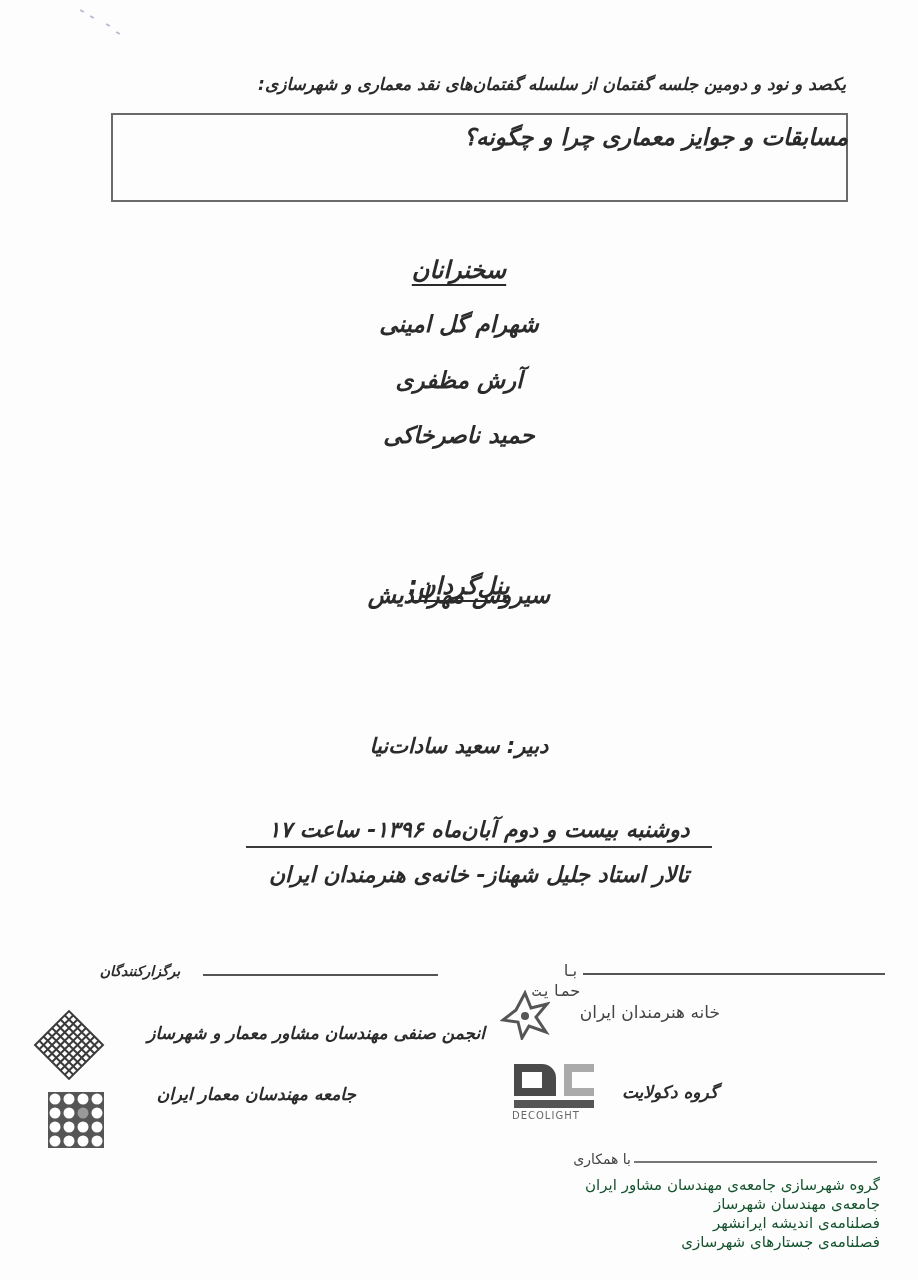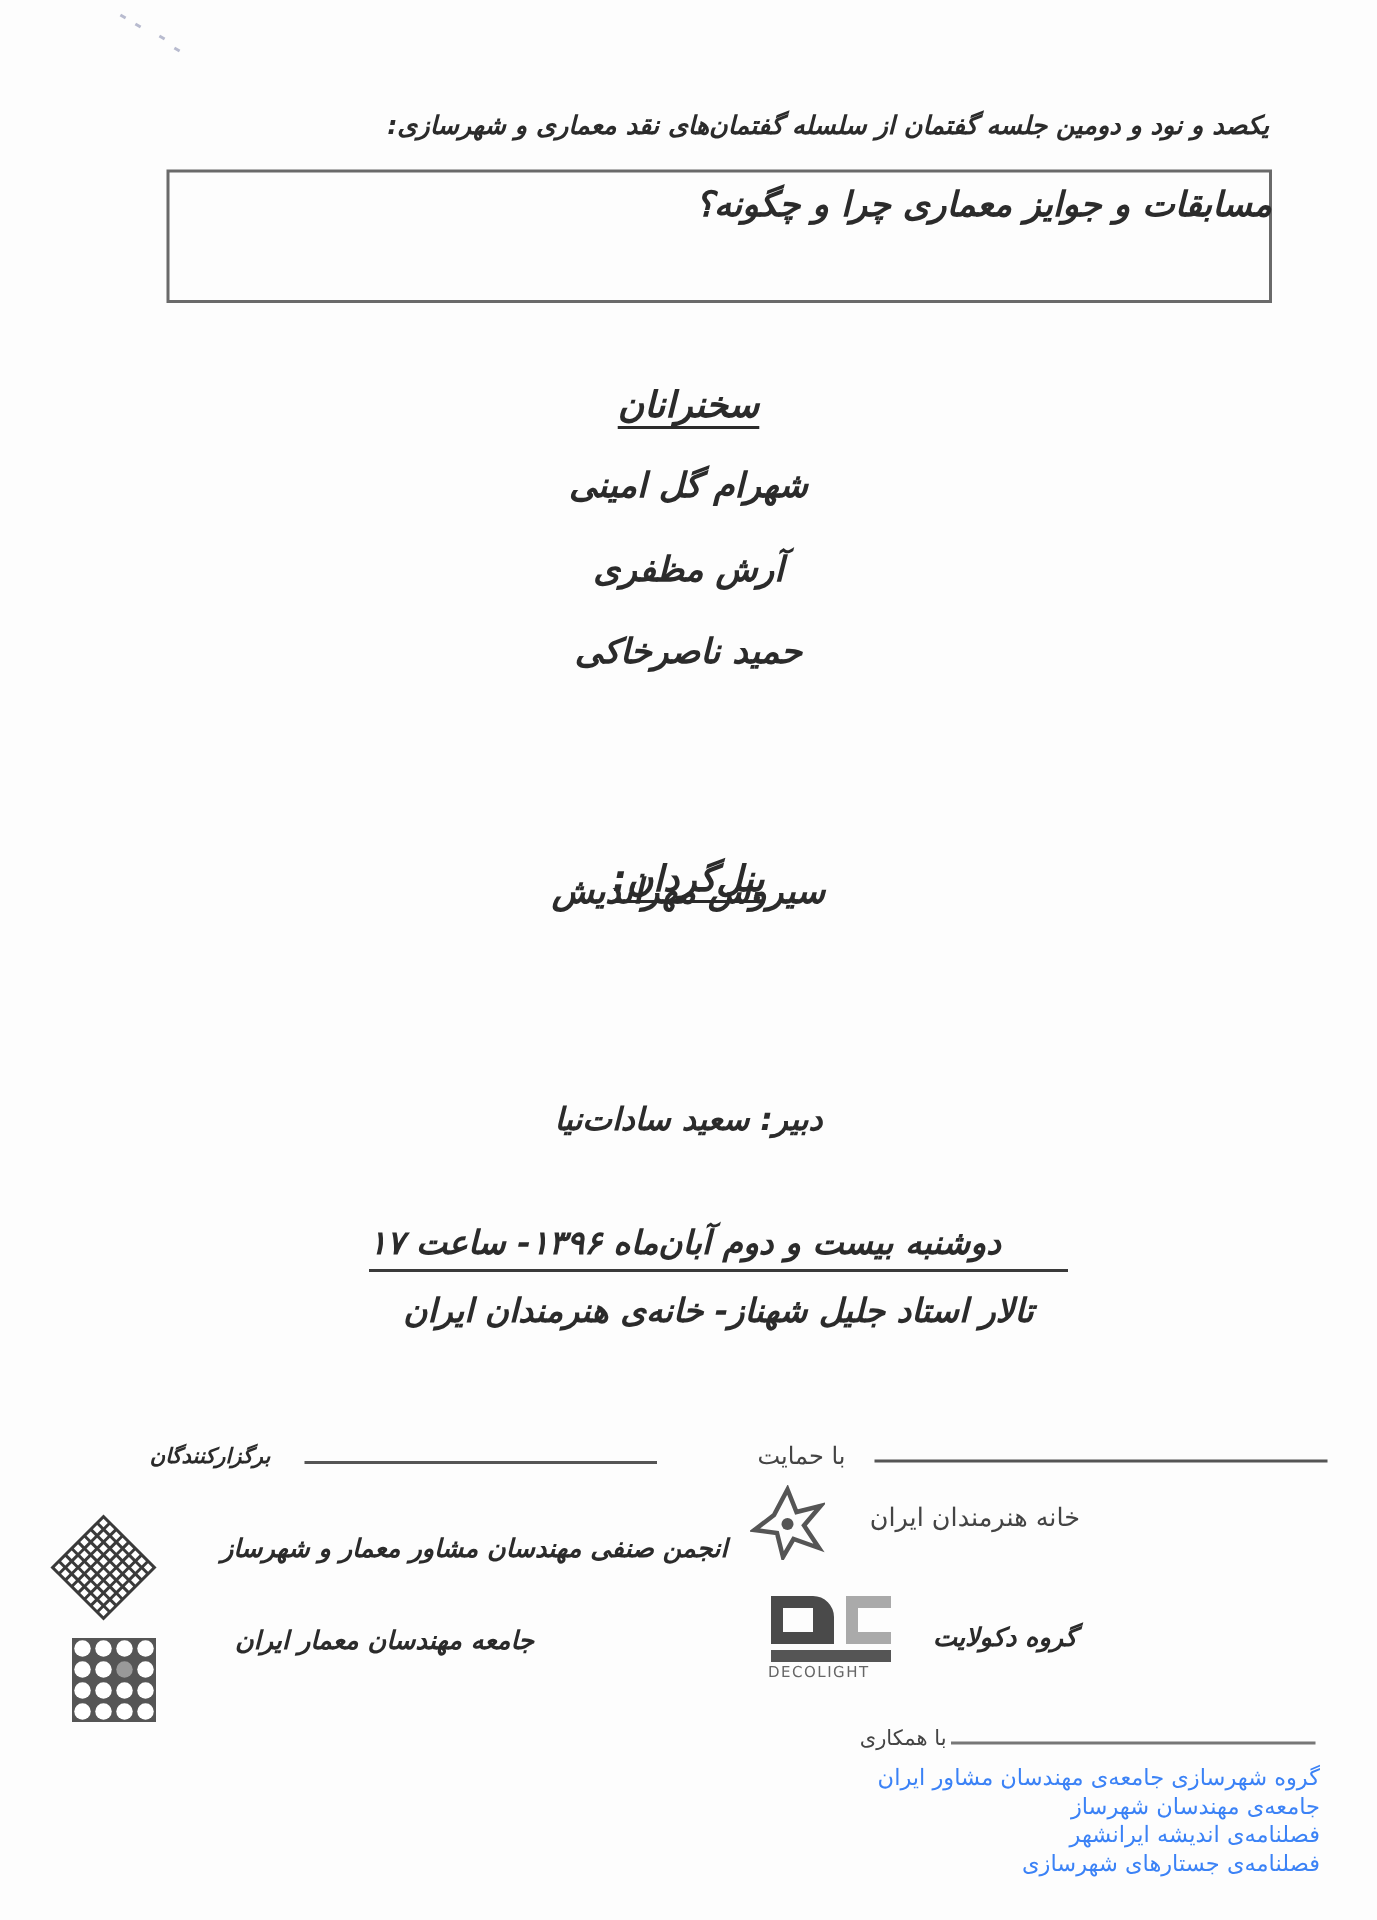--- a/index.html
+++ b/index.html
@@ -14,27 +14,27 @@
     .scan-marks { left: 78px; top: 4px; width: 90px; height: 40px; }
     .scan-marks span { position: absolute; width: 4px; height: 2px; background: #8a8fb0; opacity: .6; transform: rotate(30deg); }
 
     .series-line { right: 72px; top: 74px; font-size: 17px; white-space: nowrap; }
     .title-box { left: 111px; top: 113px; width: 737px; height: 89px; border: 2px solid #6a6a6a; box-sizing: border-box; }
     .title-text { left: 111px; top: 124px; width: 737px; font-size: 23px; text-align: right; }
 
     .section-head { font-size: 24px; text-decoration: underline; text-underline-offset: 6px; text-decoration-thickness: 2px; }
     .name { font-size: 23px; }
 
-    .date-line { left: 246px; top: 817px; width: 466px; font-size: 22px; border-bottom: 2px solid #3a3a3a; padding-bottom: 4px; text-align: left; }
+    .date-line { left: 246px; top: 817px; width: 466px; font-size: 22px; border-bottom: 2px solid #3a3a3a; padding-bottom: 4px; text-align: center; }
     .venue-line { left: 246px; top: 862px; width: 466px; font-size: 22px; text-align: center; }
 
     .rule { height: 2px; background: #555; }
     .small-label { font-size: 16px; color: #444; }
     .org-text { font-size: 17px; }
-    .partner-text { font-size: 15px; color: #3b82f6; line-height: 19px; }
+    .partner-text { font-size: 15px; color: #14532d; line-height: 19px; }
   </style>
 </head>
 <body>
 
 <div class="abs scan-marks">
   <span style="left:2px;top:6px"></span>
     <span style="left:12px;top:12px"></span>
     <span style="left:28px;top:20px"></span>
     <span style="left:38px;top:28px"></span>
 </div>
@@ -154,21 +154,21 @@
         <circle cx="21" cy="49" r="5.5"></circle>
         <circle cx="35" cy="49" r="5.5"></circle>
         <circle cx="49" cy="49" r="5.5"></circle>
     </g>
     <circle cx="35" cy="21" r="5.5" fill="#999"></circle>
   </svg>
 </div>
 <div class="abs rtl bold org-text" style="left:130px;top:1084px;width:226px;text-align:right;">جامعه مهندسان معمار ایران</div>
 
 <div class="abs rule" style="left:583px;top:973px;width:302px;"></div>
-<div class="abs rtl small-label" style="left:505px;top:961px;width:75px;text-align:left;">با حمایت</div>
+<div class="abs rtl small-label" style="left:505px;top:961px;width:75px;text-align:right;font-family:Liberation Mono, monospace;">با حمایت</div>
 
 <div class="abs" style="left:500px;top:990px;width:50px;height:50px;">
   <svg width="50" height="50" viewBox="0 0 50 50">
     <g fill="none" stroke="#555" stroke-width="3">
       <path d="M25 3 L31 18 L47 14 L36 27 L46 42 L29 36 L22 48 L18 32 L3 30 L16 20 Z"></path>
     </g>
     <circle cx="25" cy="26" r="4" fill="#555"></circle>
   </svg>
 </div>
 <div class="abs rtl" style="left:555px;top:1002px;width:165px;font-size:17px;color:#444;text-align:right;">خانه هنرمندان ایران</div>

